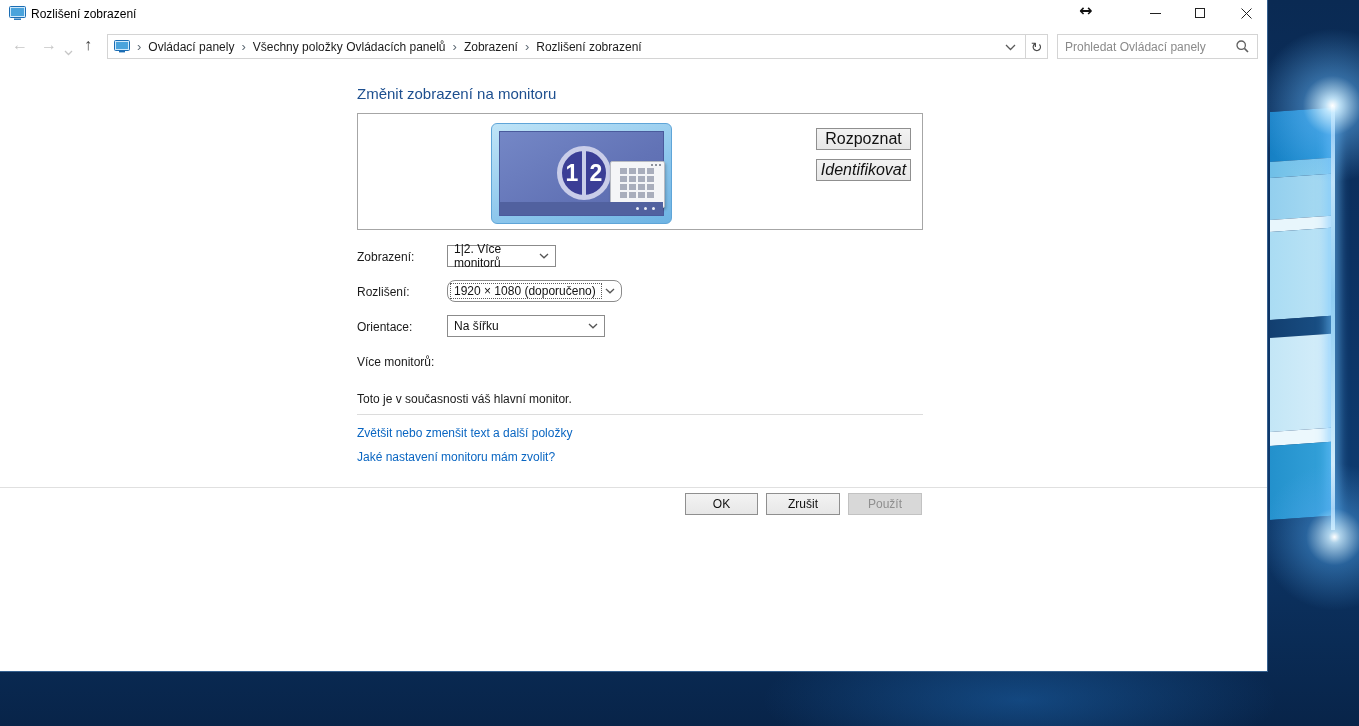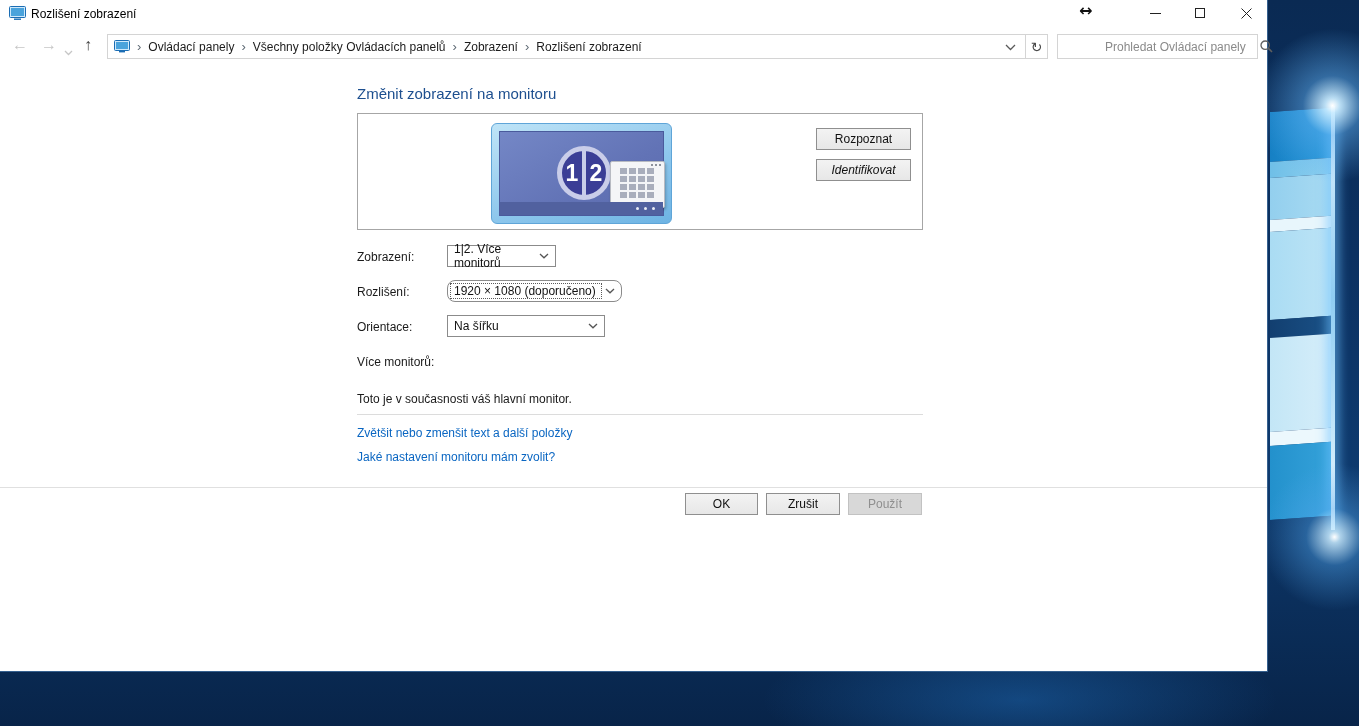--- a/index.html
+++ b/index.html
@@ -55,21 +55,21 @@
   .enabled-arrow { color:#444; }
   .addressbar { position:absolute; left:107px; top:4px; width:919px; height:25px;
     border:1px solid #d4d4d4; display:flex; align-items:center; font-size:12px; color:#1c1c1c; }
   .crumb-sep { color:#5f6a74; margin:0 7px; font-size:13px; }
   .crumb { white-space:nowrap; }
   .addr-chevron { margin-left:auto; margin-right:9px; }
   .refreshbox { position:absolute; left:1026px; top:4px; width:22px; height:25px;
     border:1px solid #d4d4d4; border-left:none; display:flex; align-items:center;
     justify-content:center; font-family:"DejaVu Sans", sans-serif; font-size:14px; color:#4a4a4a; }
   .searchbox { position:absolute; left:1057px; top:4px; width:201px; height:25px;
-    border:1px solid #d4d4d4; display:flex; align-items:center;padding-left:40px; }
+    border:1px solid #d4d4d4; display:flex; align-items:center; }
   .searchbox input { flex:1; border:none; outline:none; font-family:"Liberation Sans",sans-serif;
     font-size:12px; color:#333; padding-left:7px; background:transparent; }
   .searchbox input::placeholder { color:#8a8a8a; }
   .search-glyph { margin-right:8px; display:flex; }
 
   
   .page-title { position:absolute; left:357px; top:85px; font-size:15px; color:#1d4f8f; }
 
   .preview-panel { position:absolute; left:357px; top:113px; width:566px; height:117px;
     border:1px solid #a6a6a6; background:#fff; }
@@ -94,21 +94,21 @@
   .cp-top-dots { position:absolute; right:3px; top:2px; display:flex; gap:2px; }
   .cp-top-dots i { width:2px; height:2px; background:#8d929c; }
   .cp-body { display:flex; gap:4px; height:100%; }
   .cp-lines { display:flex; flex-direction:column; justify-content:space-between; padding:2px 0; }
   .cp-lines i { width:8px; height:2px; background:#9aa0a8; margin-bottom:2px; }
   .cp-grid { display:grid; grid-template-columns:repeat(4,7px); grid-auto-rows:6px; gap:2px; }
   .cp-grid i { background:#a9aebc; }
 
   .side-btn { position:absolute; left:458px; width:95px; height:22px;
     background:linear-gradient(180deg,#f3f3f3,#e7e7e7); border:1px solid #8f8f8f;
-    font-family:"Liberation Sans",sans-serif; font-size:12px; color:#111;
+    font-family:"Liberation Sans",sans-serif; font-size:16px; color:#111;
     display:flex; align-items:center; justify-content:center; }
   .btn-detect{top:14px;} .btn-identify{top:45px;font-style:italic;}
 
   .field-label { position:absolute; left:357px; font-size:12px; color:#1a1a1a; }
   .combo { position:absolute; left:447px; height:22px; background:#fff;
     border:1px solid #8b8b8b; display:flex; align-items:center; font-size:12px; color:#111;
     padding-left:6px; }
   .combo .chev { margin-left:auto; margin-right:6px; display:flex; }
   .combo .focus-rect { position:absolute; left:2px; top:2px; right:19px; bottom:2px;
     border:1px dotted #5a5a5a; pointer-events:none; }

